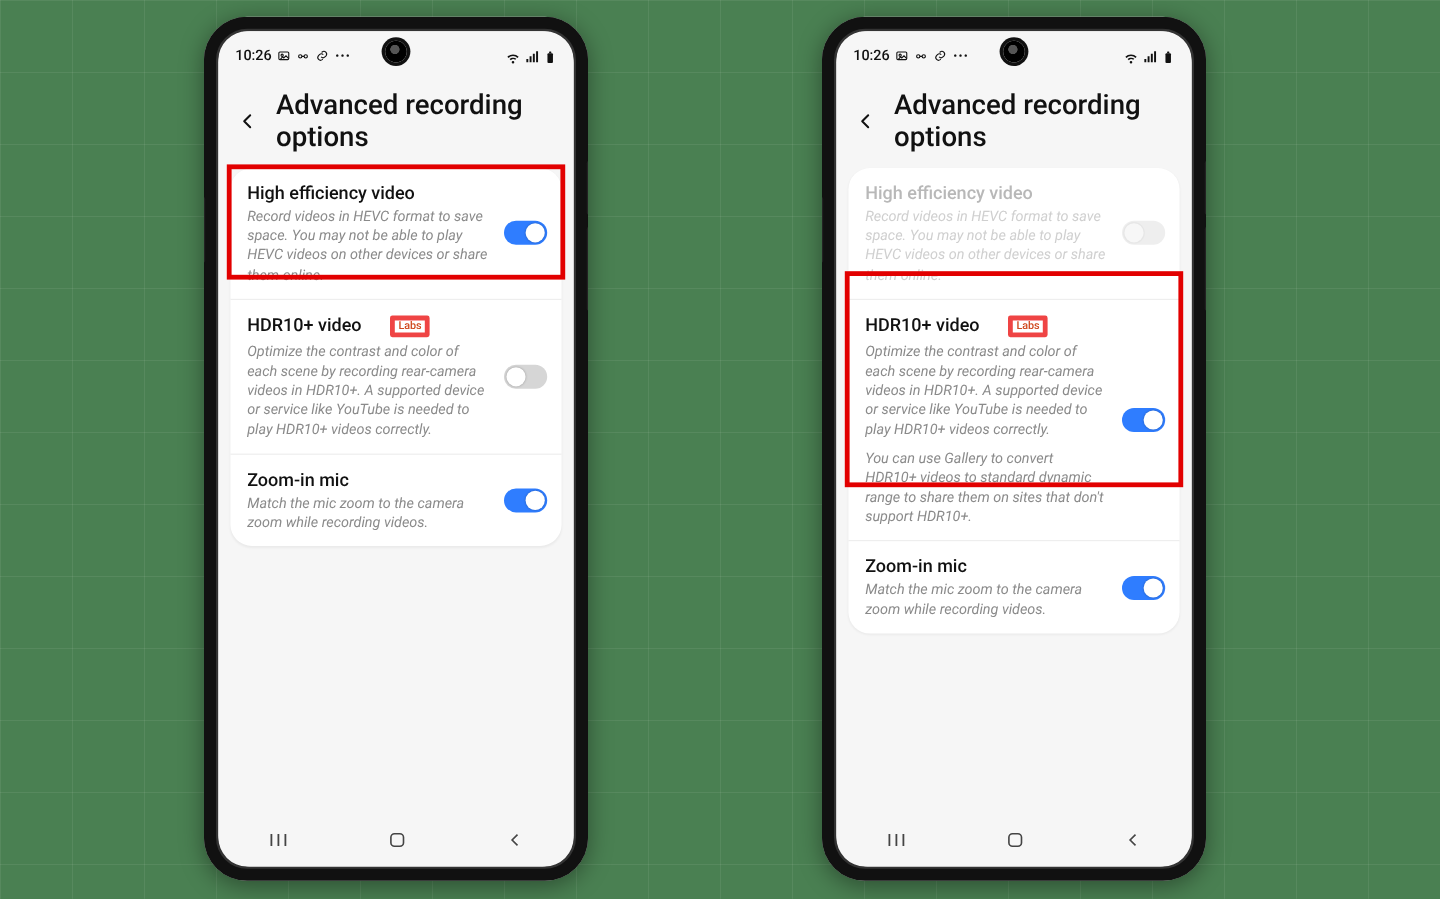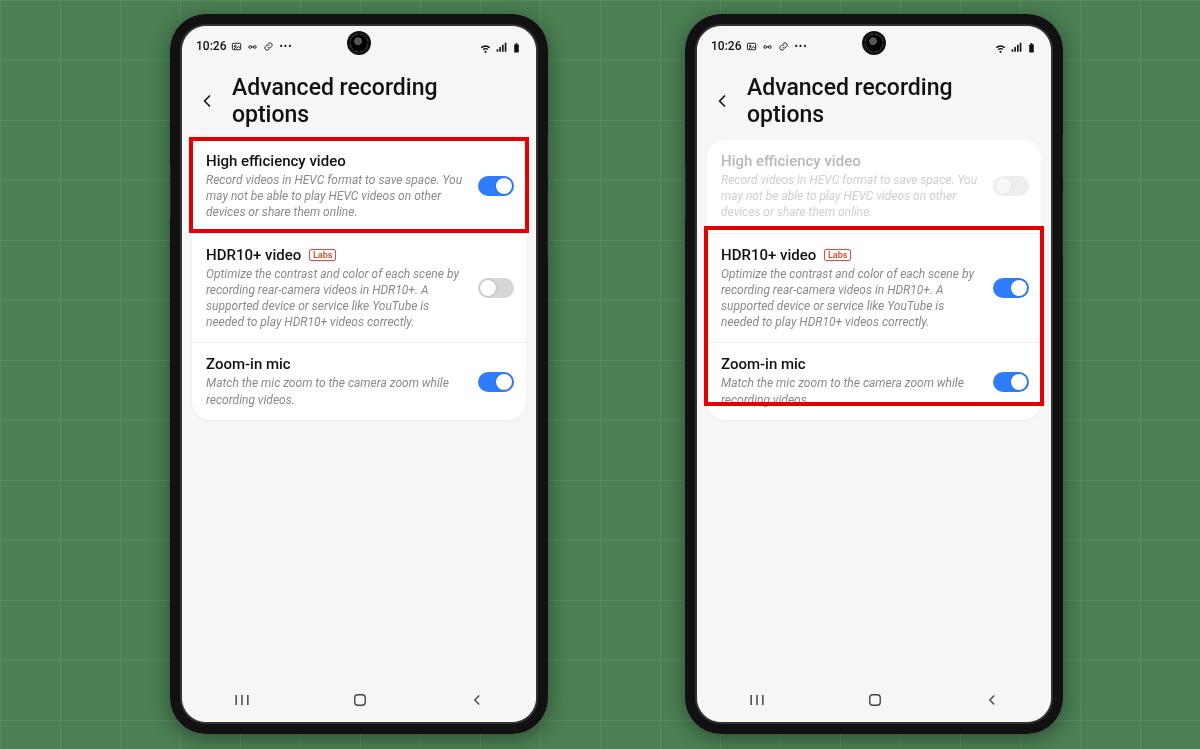--- a/index.html
+++ b/index.html
@@ -8,21 +8,21 @@
     background:#4a8052;
     background-image:
       linear-gradient(to right, rgba(255,255,255,0.07) 1px, transparent 1px),
       linear-gradient(to bottom, rgba(255,255,255,0.07) 1px, transparent 1px);
     background-size: 60px 60px;
     font-family: -apple-system, Roboto, "Helvetica Neue", Arial, sans-serif;
     position:relative;
   }
   .phone {
     position:absolute;
-    width:378px; height:720px;
+    width:320px; height:720px;
     top:14px;
     background:#f6f6f6;
     border-radius:36px;
     box-shadow: inset 0 0 0 10px #111,
                 inset 0 0 0 12px #333,
                 0 4px 20px rgba(0,0,0,0.4);
     overflow:hidden;
   }
   .phone-left { left:170px; }
   .phone-right{ left:685px; }
@@ -74,22 +74,22 @@
   }
   .setting {
     position:relative;
     padding:12px 60px 12px 14px;
   }
   .setting + .setting { border-top:1px solid #eee;}
   .setting-title{ font-size:15px; color:#111; font-weight:500; margin-bottom:2px;}
   .setting-desc { font-size:12px; color:#8a8a8a; line-height:1.35;font-style:italic;}
   .setting-desc.gap{ margin-top:8px;}
   .badge {
-    display:inline-block; font-size:9px; color:#d0471d; border:1px solid #ef4444;
-    border-radius:2px; padding:0 3px; margin-left:4px; position:relative; top:-2px;
+    display:inline-block; font-size:9px; color:#d0471d; border:4px solid #ef4444;
+    border-radius:2px; padding:0 3px; margin-left:20px; position:relative; top:-2px;
     font-weight:500;
   }
   .disabled .setting-title{color:#b8b8b8;}
   .disabled .setting-desc{color:#cfcfcf;}
 
   
   .toggle {
     position:absolute; right:12px; top:50%; transform:translateY(-50%);
     width:36px; height:20px; border-radius:20px;
     background:#d6d6d6;
@@ -306,20 +306,21 @@
             <div class="knob"></div>
           </div>
       </div>
 
       <div class="setting">
         <div class="setting-title">
           <span>HDR10+ video</span>
           <span class="badge">Labs</span>
         </div>
         <div class="setting-desc">Optimize the contrast and color of each scene by recording rear-camera videos in HDR10+. A supported device or service like YouTube is needed to play HDR10+ videos correctly.</div>
+        <div class="setting-desc gap">You can use Gallery to convert HDR10+ videos to standard dynamic range to share them on sites that don't support HDR10+.</div>
         <div class="toggle on">
             <div class="knob"></div>
           </div>
       </div>
 
       <div class="setting">
         <div class="setting-title">Zoom-in mic</div>
         <div class="setting-desc">Match the mic zoom to the camera zoom while recording videos.</div>
         <div class="toggle on">
             <div class="knob"></div>

